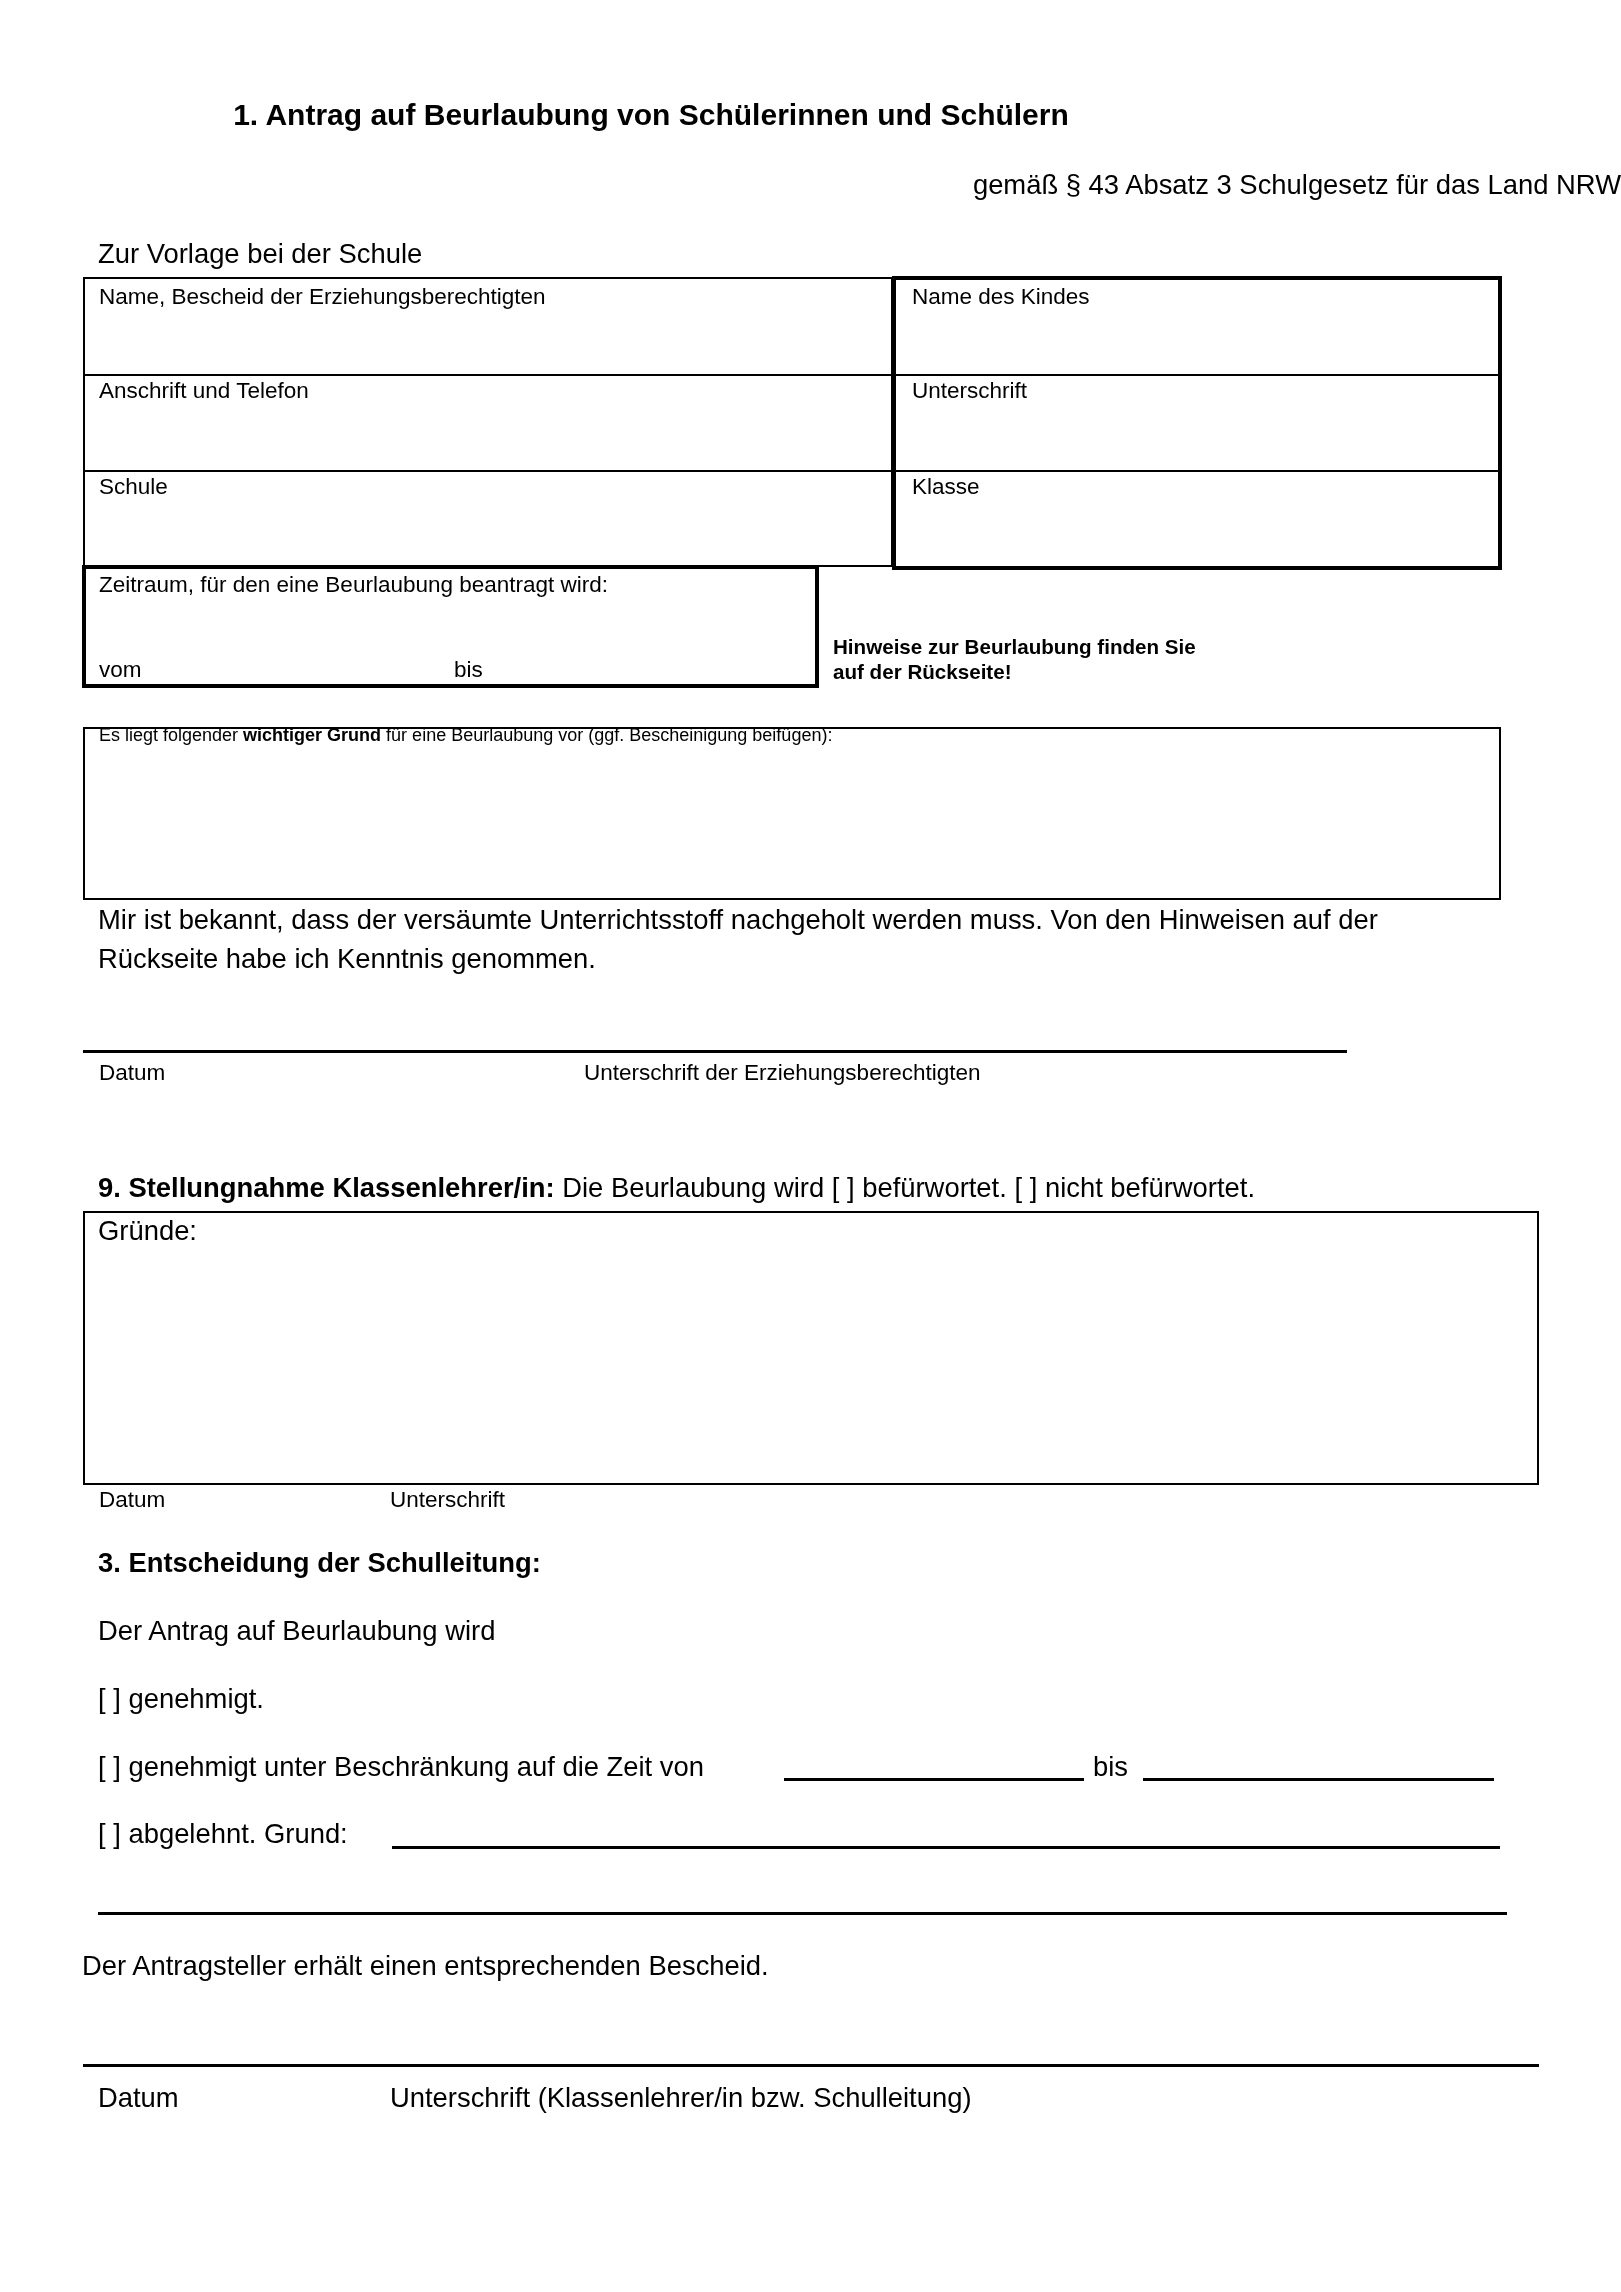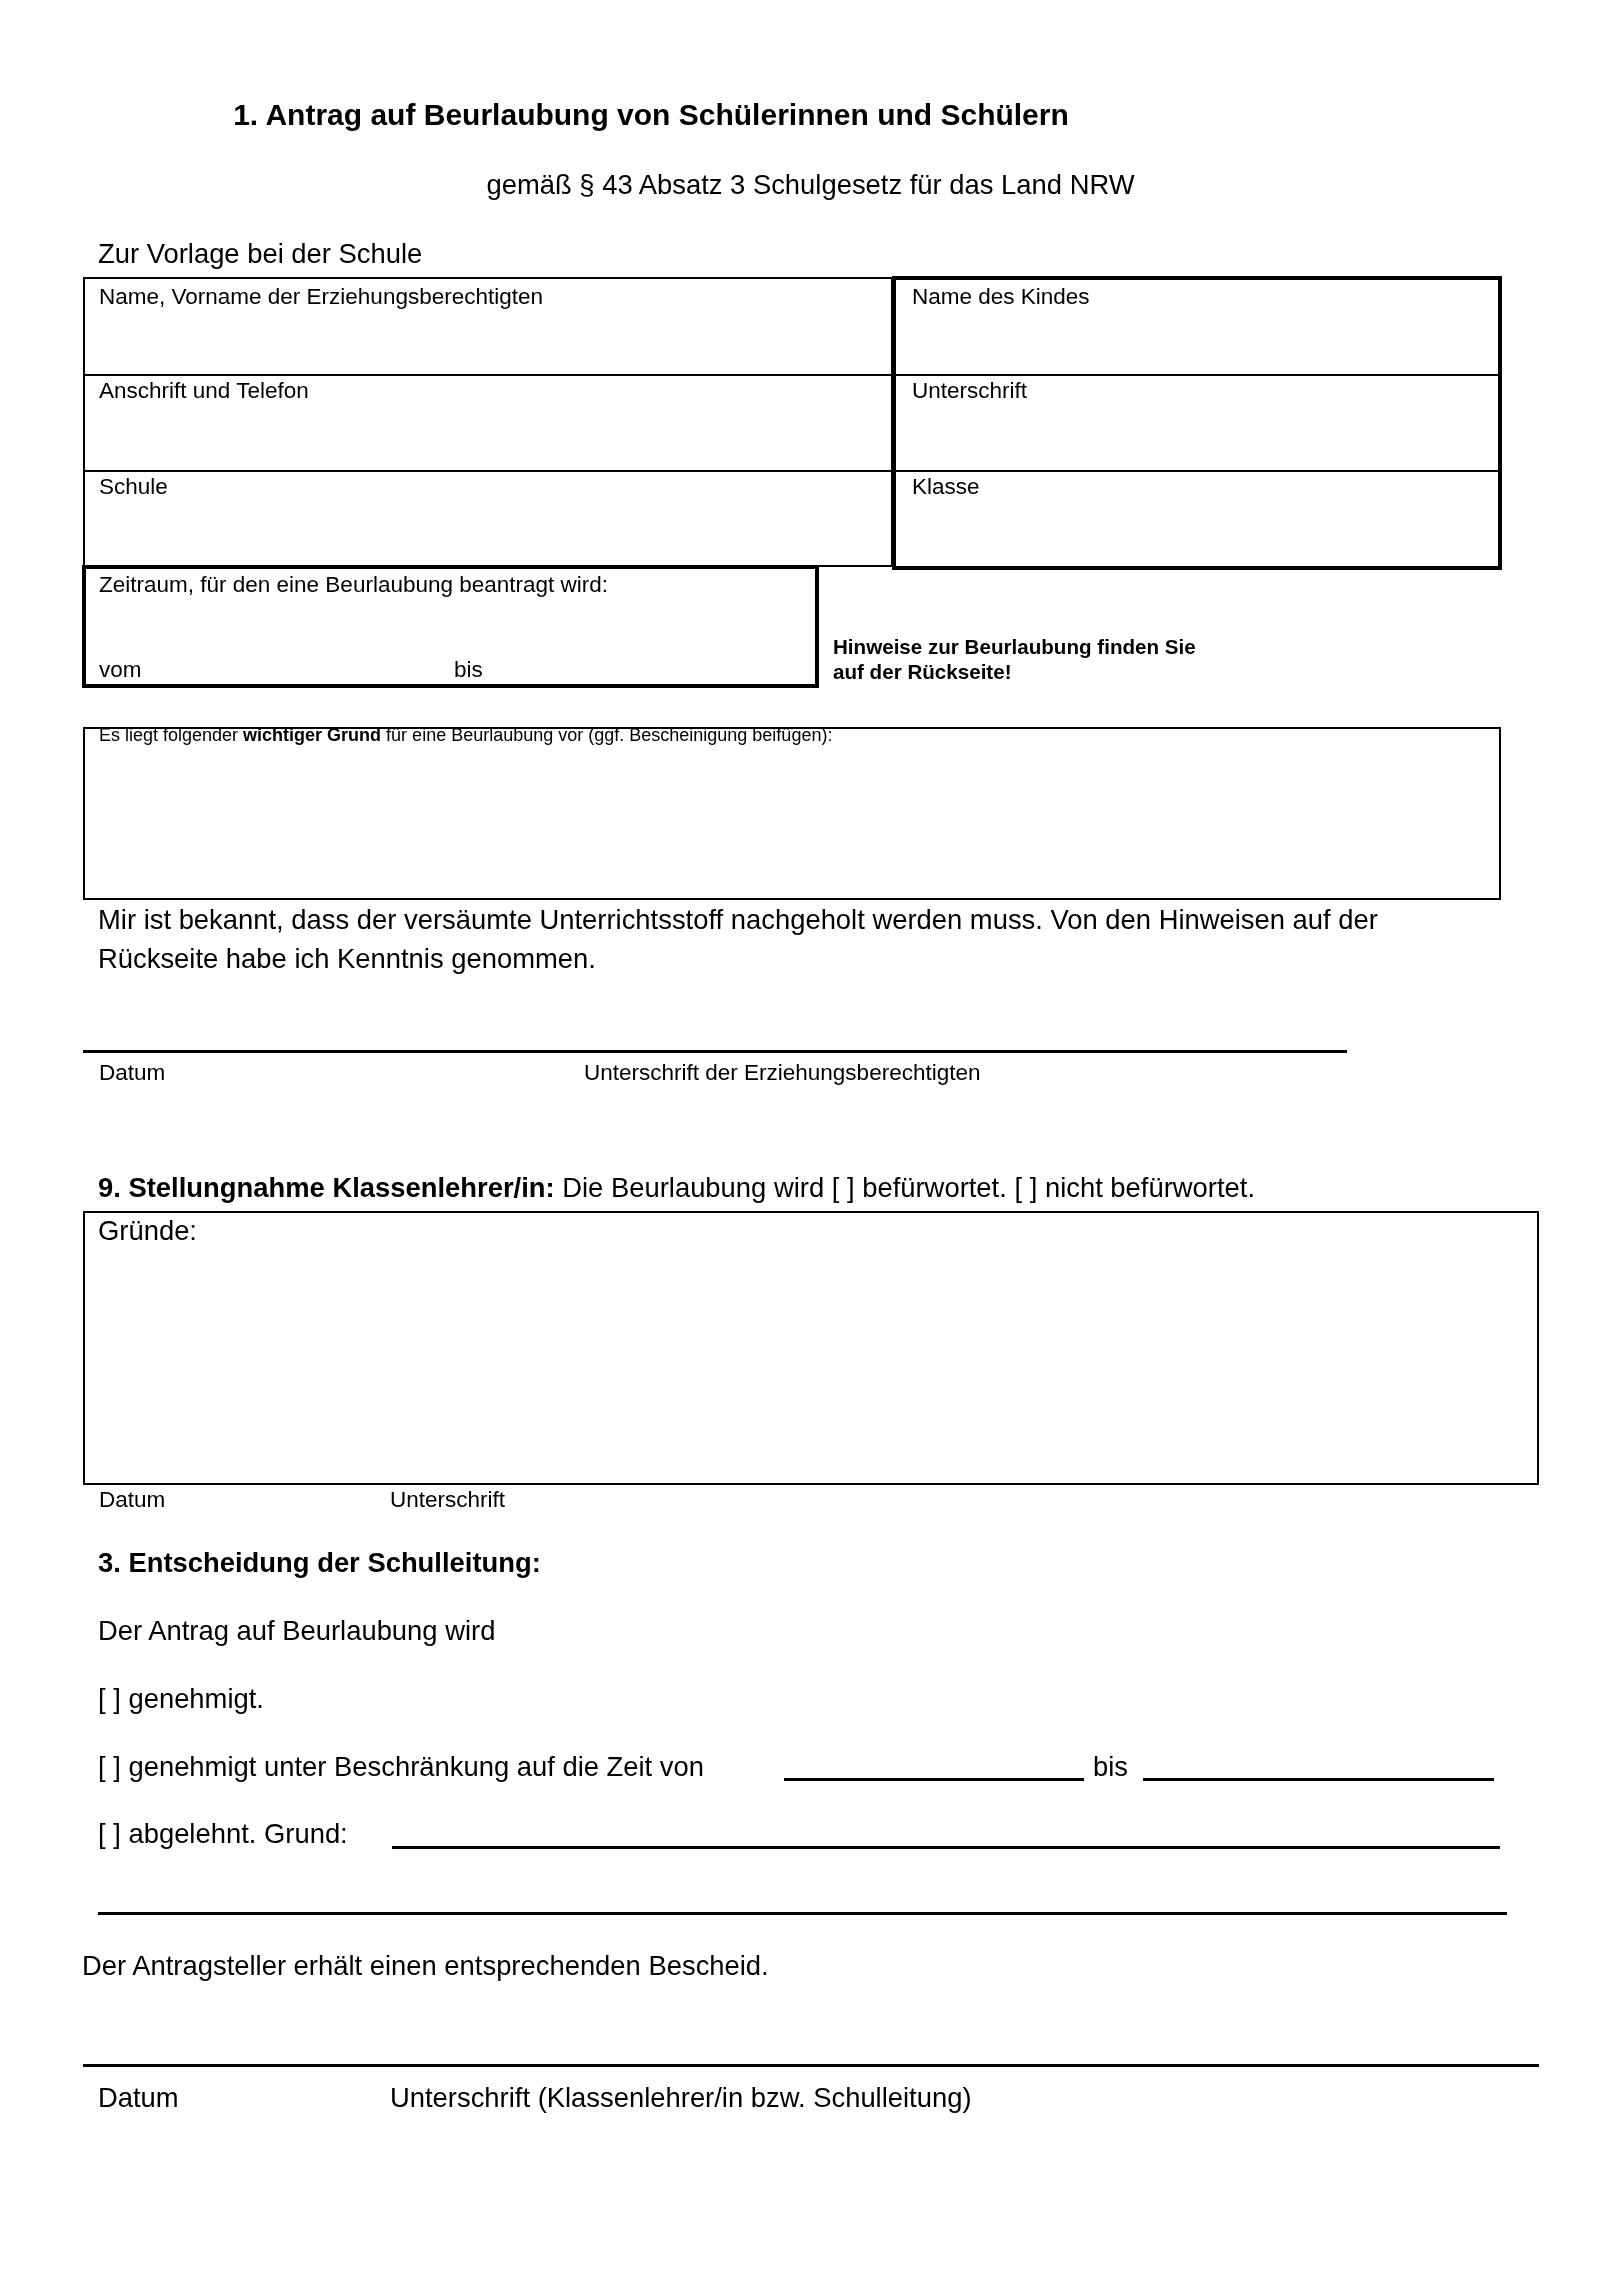--- a/index.html
+++ b/index.html
@@ -1,20 +1,20 @@
 <!DOCTYPE html>
 <html><head>
 <meta charset="utf-8">
 <style>
   html, body { margin:0; padding:0; background:#ffffff; }
   body { width:1621px; height:2293px; position:relative; overflow:hidden;
          font-family:"Liberation Sans", sans-serif; color:#000; }
   .abs { position:absolute; white-space:nowrap; }
   .title { font-weight:bold; font-size:30px; left:0; width:1302px; text-align:center; top:98px; }
-  .subtitle { font-size:27.4px; left:0; width:1621px; text-align:center; top:169px; }
+  .subtitle { font-size:27.4px; left:0; width:1621px; text-align:right; top:169px; }
   .t28 { font-size:27.4px; }
   .t21 { font-size:20.6px; }
   .bold { font-weight:bold; }
   .box { position:absolute; box-sizing:border-box; border:2px solid #000; }
   .thick { border-width:4.9px; }
   .hline { position:absolute; height:2px; background:#000; }
   .hline.thick3 { height:2.9px; }
   .field-label { position:absolute; font-size:22.5px; }
 </style>
 </head>
@@ -22,21 +22,21 @@
 
 <div class="abs title">1. Antrag auf Beurlaubung von Schülerinnen und Schülern</div>
 <div class="abs subtitle">gemäß § 43 Absatz 3 Schulgesetz für das Land NRW</div>
 <div class="abs t28" style="left:98px; top:238px;">Zur Vorlage bei der Schule</div>
 
 <div class="box" style="left:83px; top:277px; width:810px; height:290px;"></div>
 <div class="hline" style="left:83px; top:374px; width:810px;"></div>
 <div class="hline" style="left:83px; top:470px; width:810px;"></div>
 
 <div class="field-label" style="left:99px; top:284px;">
-  <span>Name, Vorname der Erziehungsberechtigten</span>
+  <span>Name, Bescheid der Erziehungsberechtigten</span>
 </div>
 <div class="field-label" style="left:99px; top:378px;">
   <span>Anschrift und Telefon</span>
 </div>
 <div class="field-label" style="left:99px; top:474px;">
   <span>Schule</span>
 </div>
 
 <div class="box thick" style="left:892px; top:276px; width:610px; height:294px;"></div>
 <div class="hline" style="left:894px; top:374px; width:604px;"></div>

